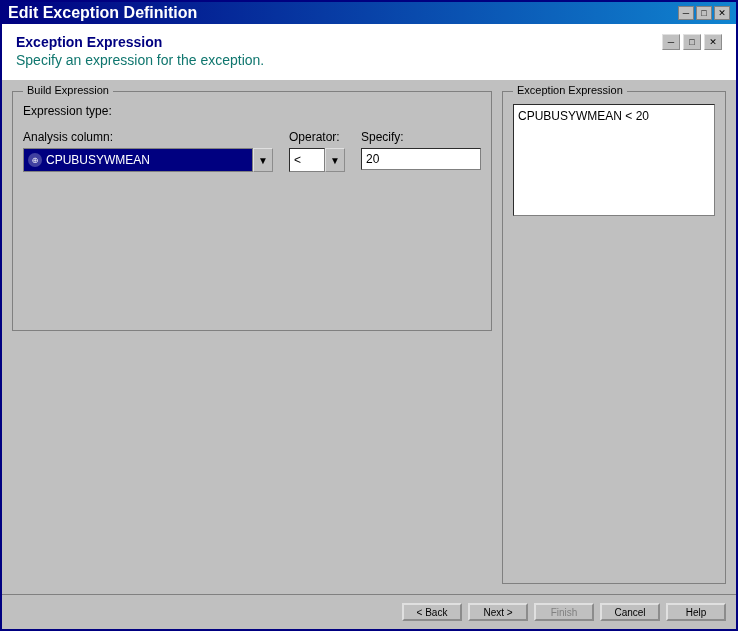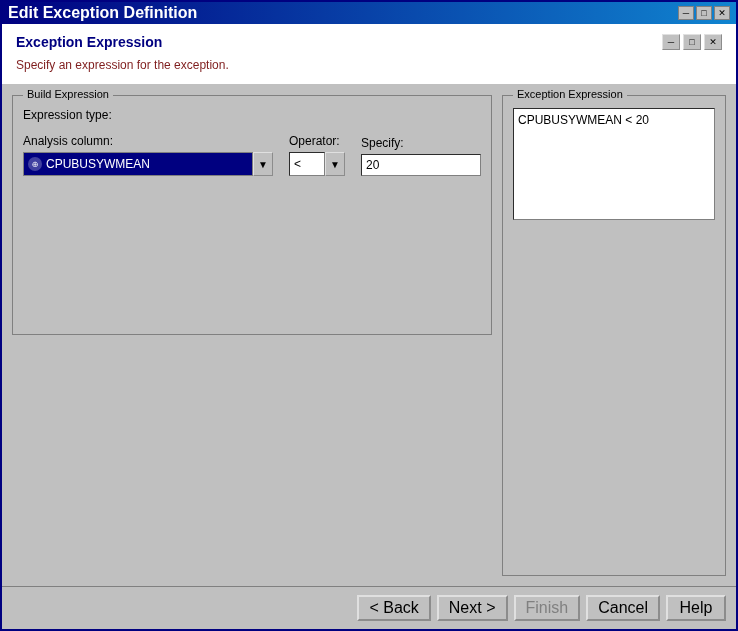--- a/index.html
+++ b/index.html
@@ -68,23 +68,23 @@
       flex: 1;
     }
 
     .header-title {
       font-size: 14px;
       font-weight: bold;
       color: #000080;
     }
 
     .header-subtitle {
-      font-size: 12px;
-      color: #7f1d1d;
-      margin-top: 8px;
+      font-size: 14px;
+      color: #0f766e;
+      margin-top: 2px;
     }
 
     .header-right {
       display: flex;
       gap: 3px;
       flex-shrink: 0;
     }
 
     .header-ctrl-btn {
       width: 18px;
@@ -147,21 +147,21 @@
       font-size: 12px;
       outline: none;
     }
 
     .expression-type-input {
       width: 180px;
     }
 
     .fields-row {
       display: flex;
-      align-items: flex-end;
+      align-items: flex-start;
       gap: 16px;
     }
 
     .field-group {
       display: flex;
       flex-direction: column;
       gap: 4px;
     }
 
     .field-label {
@@ -264,25 +264,25 @@
       background: #c0c0c0;
       border-top: 1px solid #808080;
       padding: 8px 10px;
       display: flex;
       justify-content: flex-end;
       gap: 6px;
       flex-shrink: 0;
     }
 
     .btn {
-      height: 26px;
+      height: 18px;
       min-width: 60px;
       background: #c0c0c0;
       border: 2px outset #e0e0e0;
-      font-size: 16px;
+      font-size: 10px;
       cursor: pointer;
       padding: 0 10px;
       display: flex;
       align-items: center;
       justify-content: center;
     }
 
     .btn-finish {
       color: #808080;
     }

